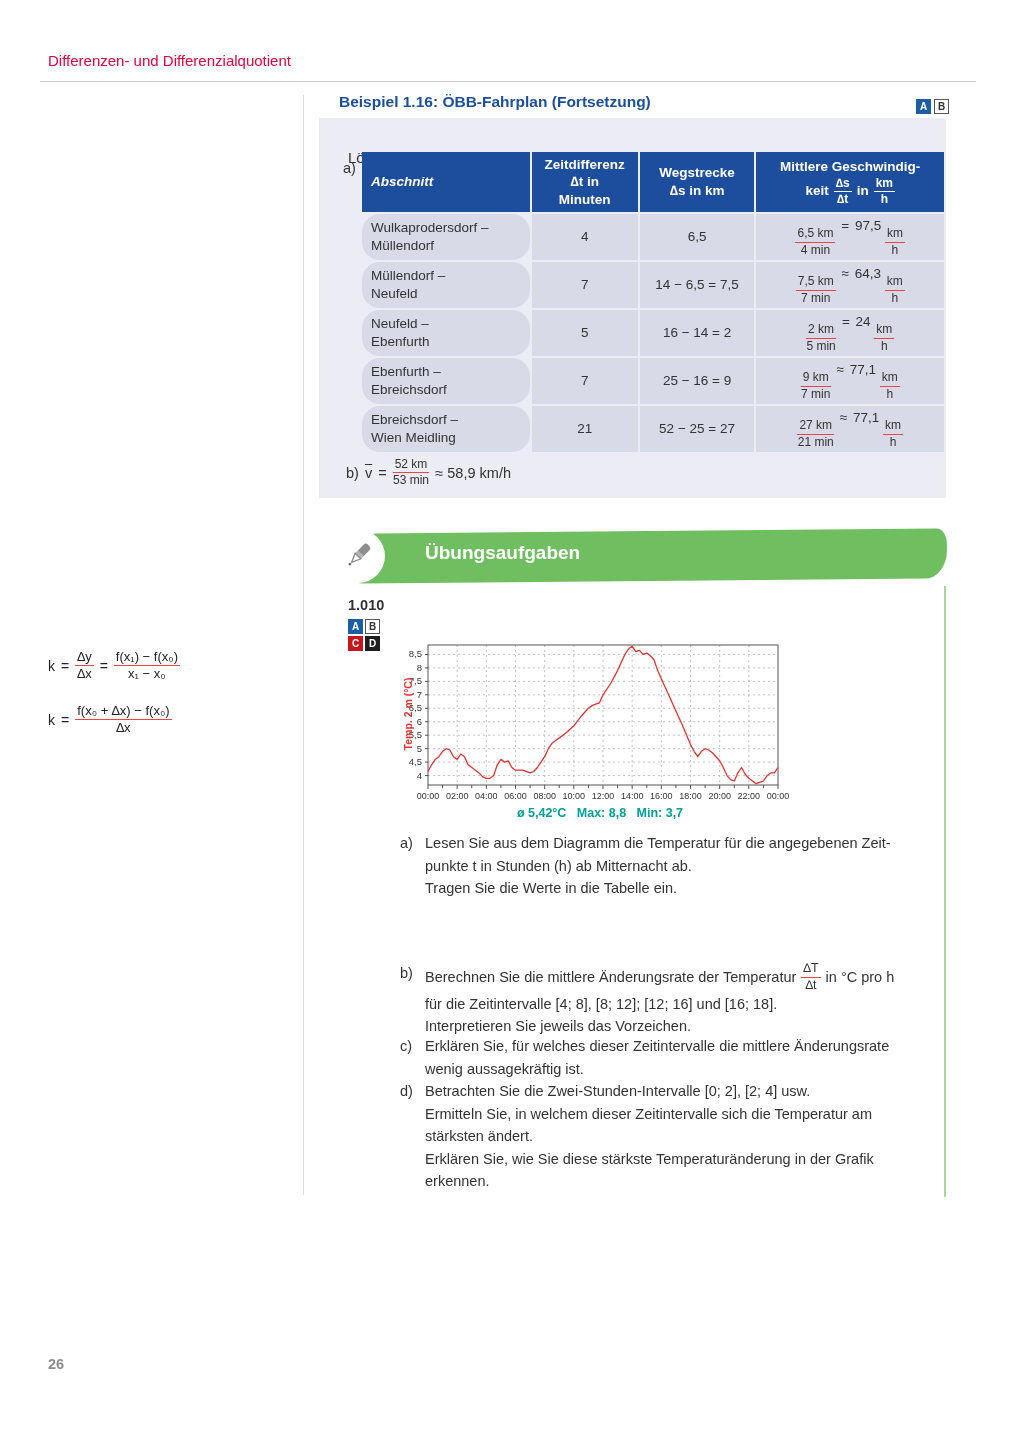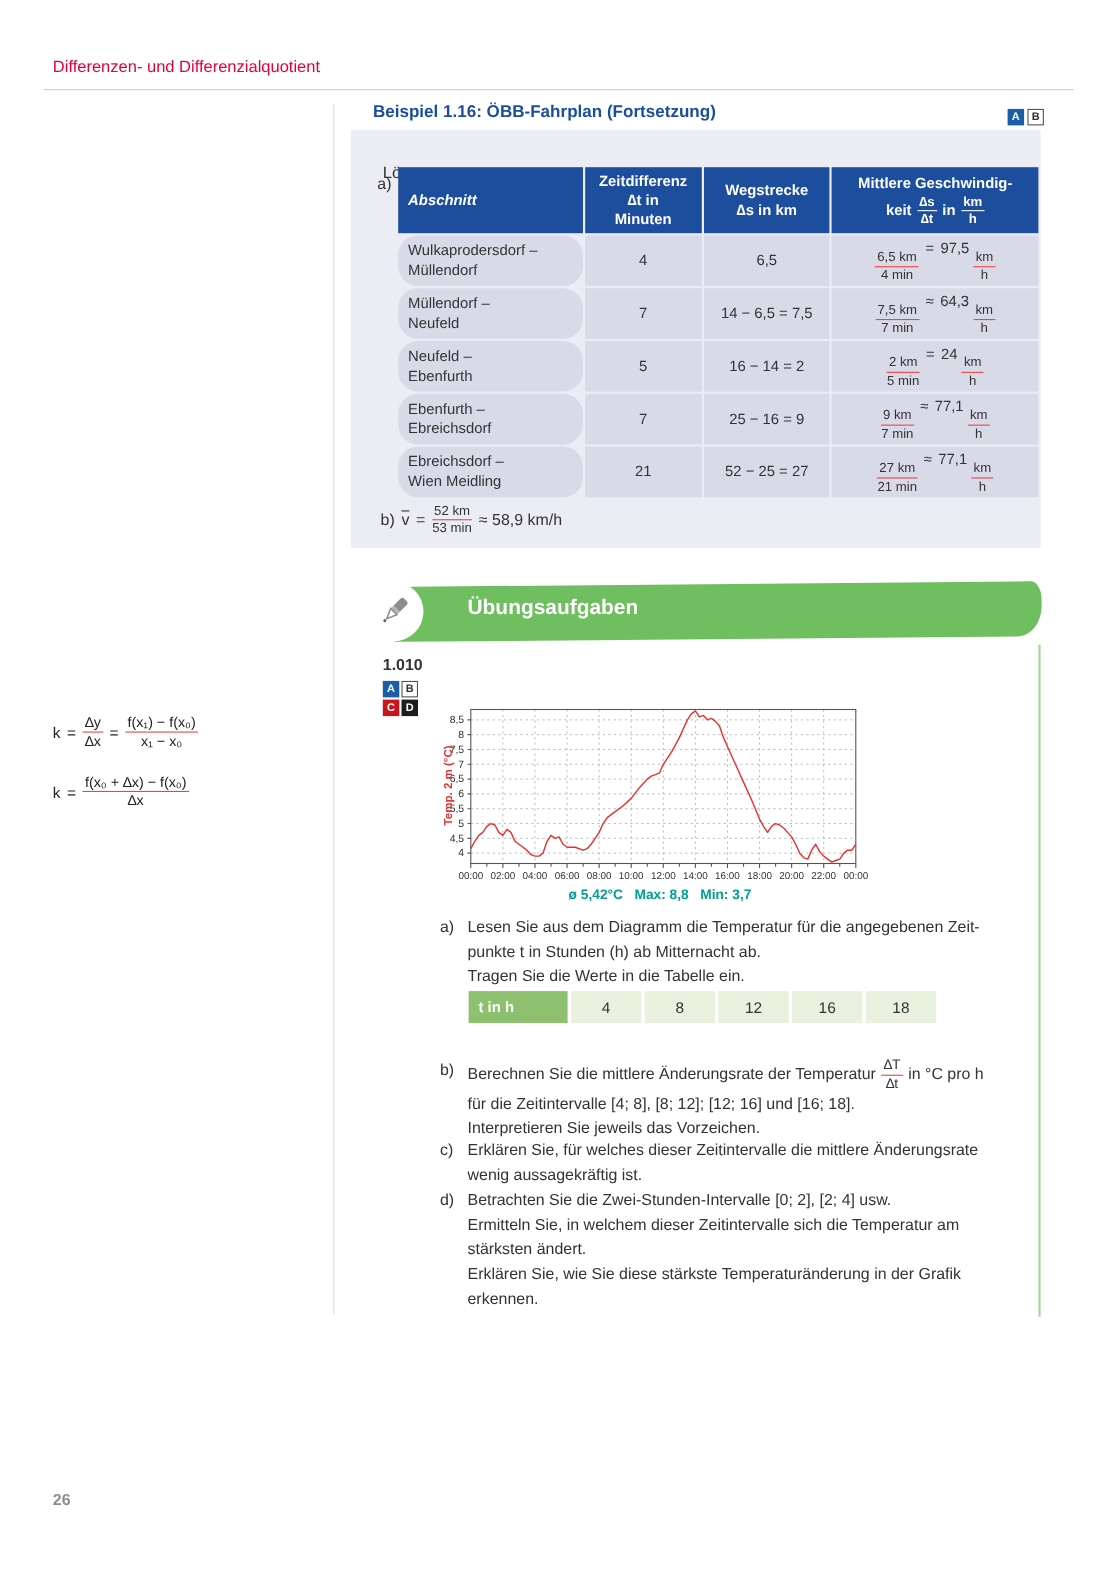--- a/index.html
+++ b/index.html
@@ -380,28 +380,20 @@
     <span class="lbl">a)</span>
     <div class="body">
       <div>Lesen Sie aus dem Diagramm die Temperatur für die angegebenen Zeit-</div>
       <div>punkte t in Stunden (h) ab Mitternacht ab.</div>
       <div>Tragen Sie die Werte in die Tabelle ein.</div>
     </div>
   </div>
 
   <table class="vtable">
     <tbody>
-        <tr>
-      <th>t in h</th>
-      <td>4</td>
-      <td>8</td>
-      <td>12</td>
-      <td>16</td>
-      <td>18</td>
-    </tr>
   </tbody>
     </table>
 
   <div class="task task-b">
     <span class="lbl">b)</span>
     <div class="body">
       <div class="inlinefrac-line">
         <span>Berechnen Sie die mittlere Änderungsrate der Temperatur</span>
         <span class="frac" style="font-size:12.5px;">
             <span class="fnum">∆T</span>

